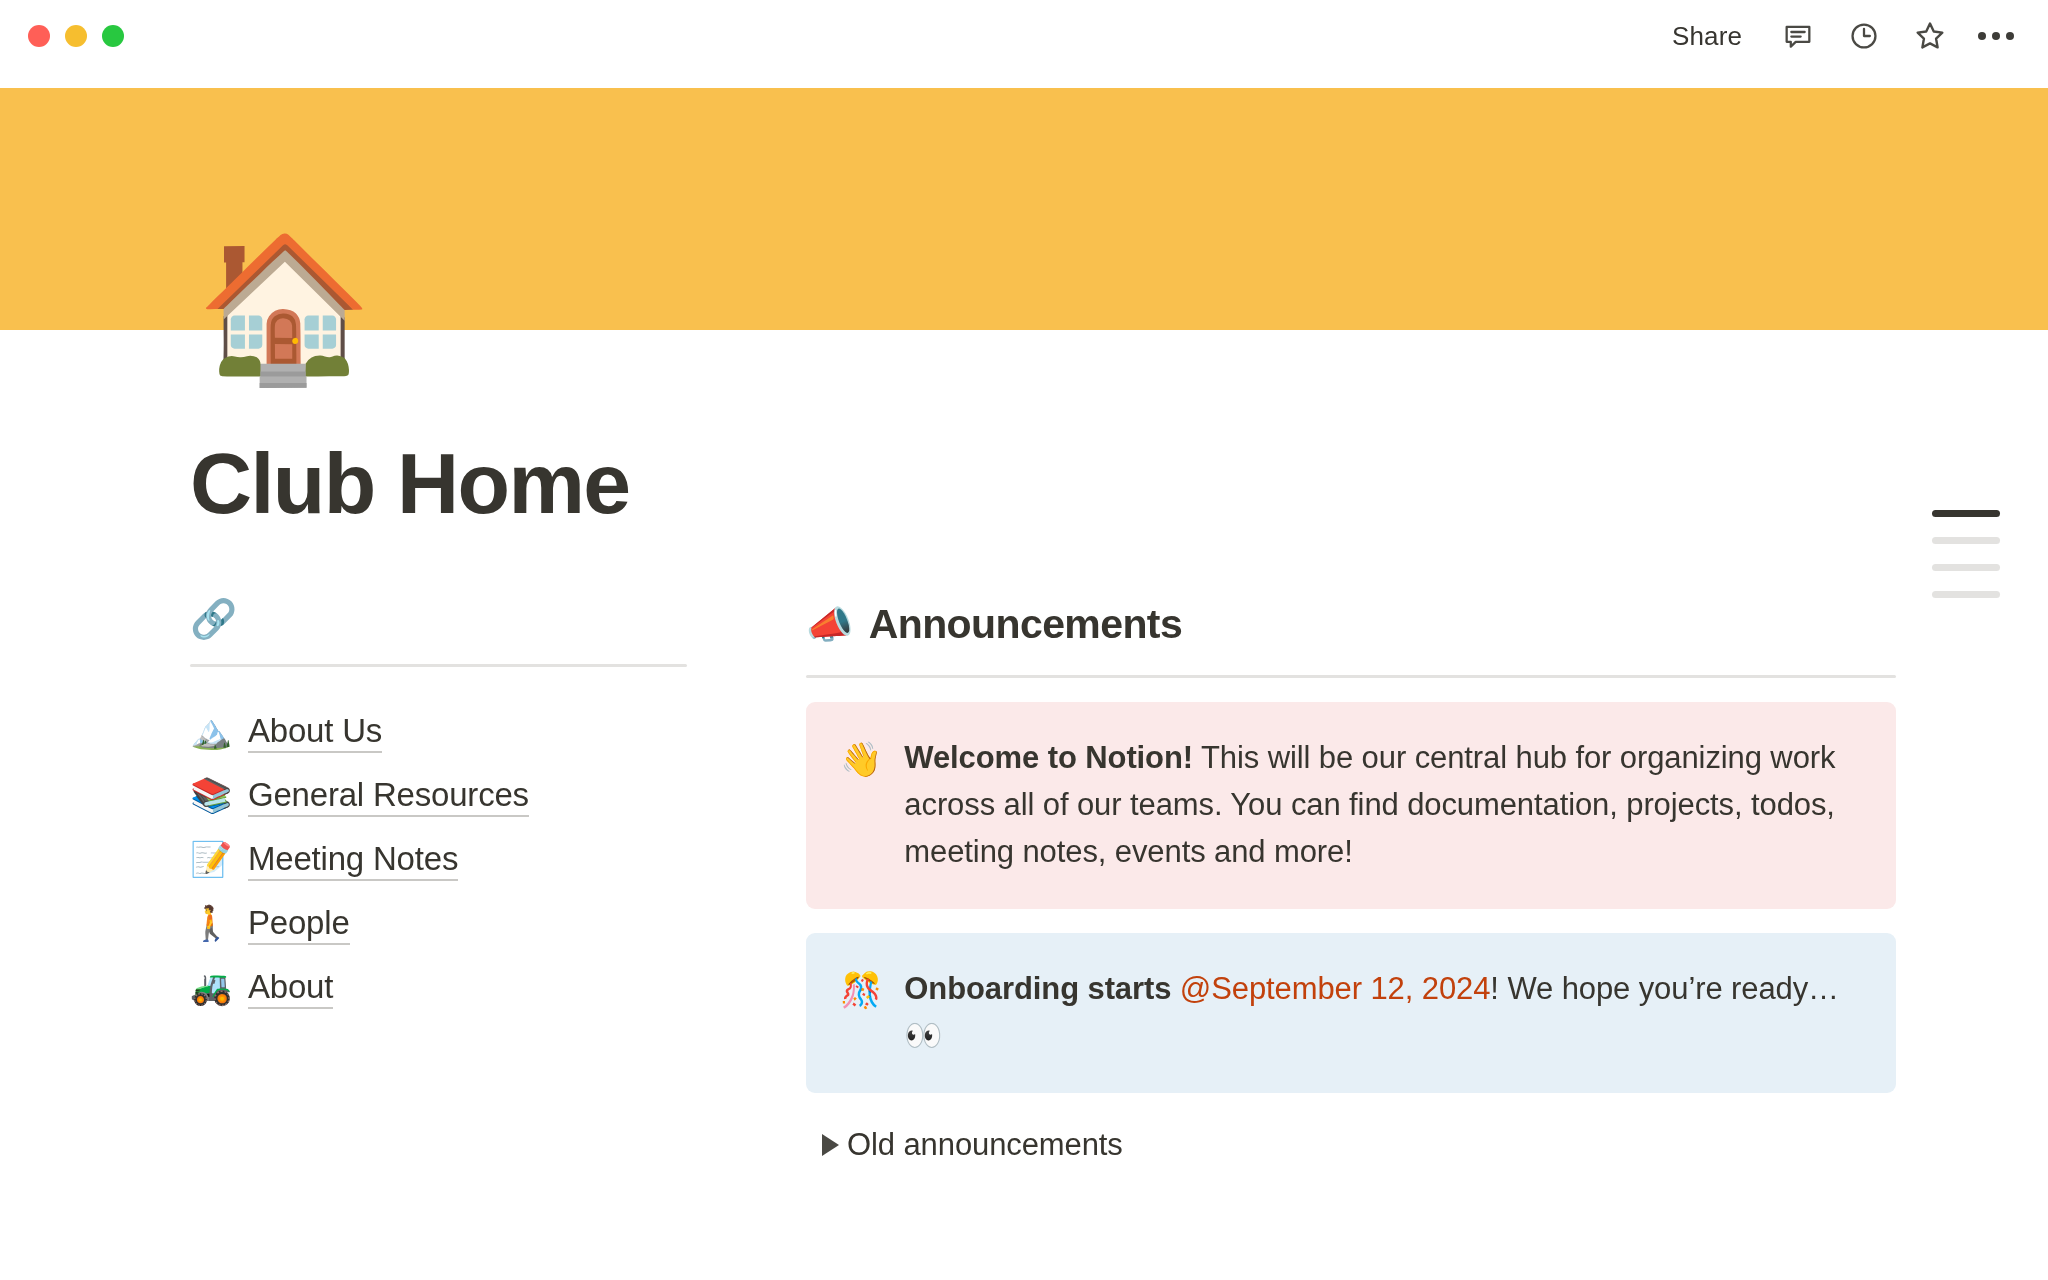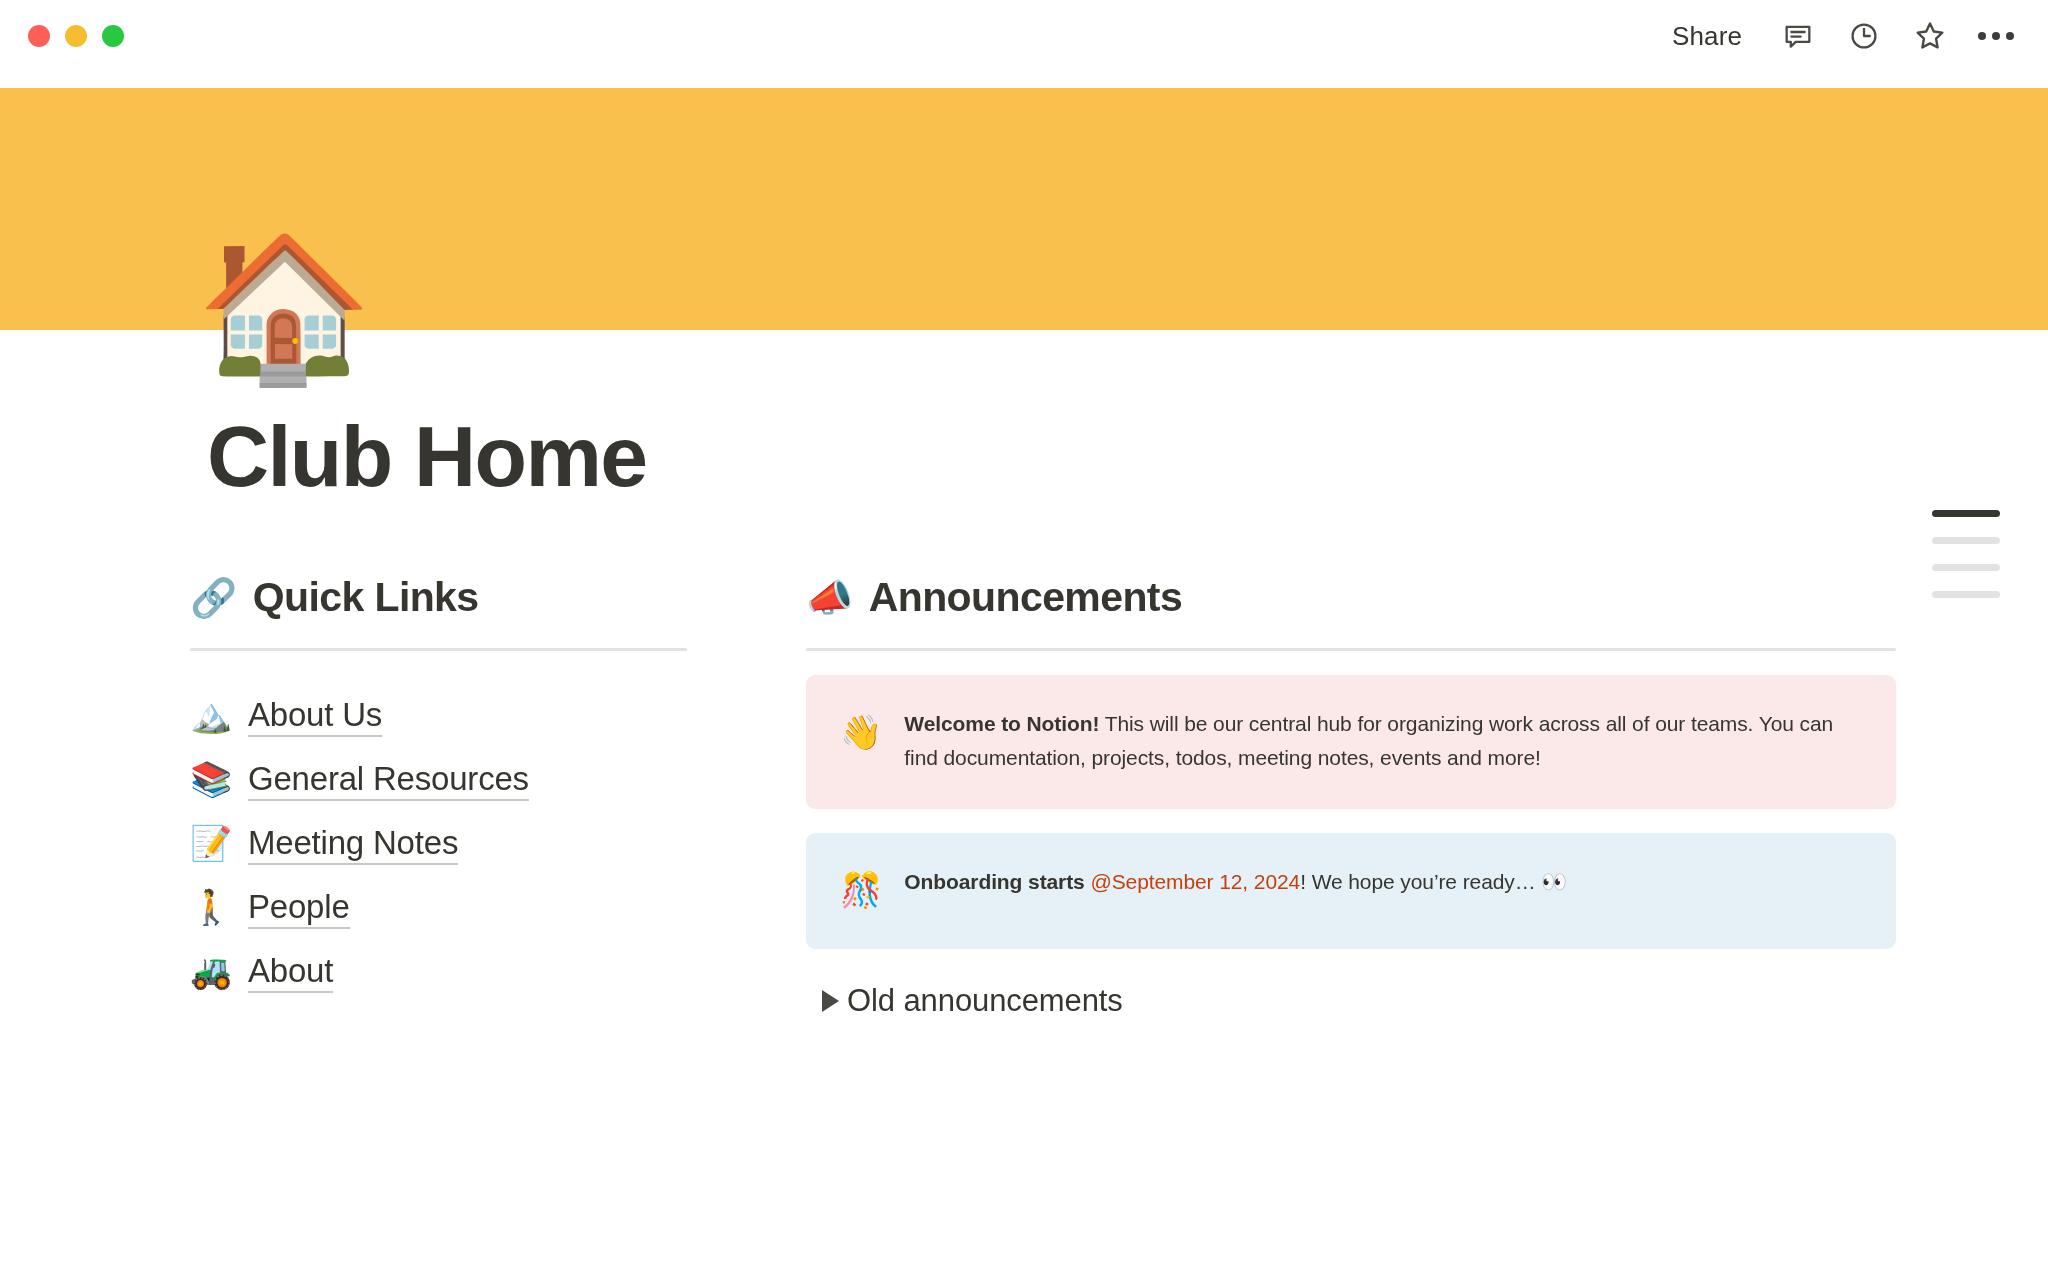--- a/index.html
+++ b/index.html
@@ -116,22 +116,22 @@
     width: 1666px;
     margin-left: 190px;
   }
 
   .page-title {
     font-size: 86px;
     font-weight: 700;
     letter-spacing: -1.6px;
     line-height: 1.05;
     color: #37352F;
-    margin: 17px;
-    padding-top: 64px;
+    margin: 0;
+    padding-top: 108px;
   }
 
   
   .columns {
     display: flex;
     margin-top: 72px;
     align-items: flex-start;
   }
   .col-left  { width: 580px; flex: none; }
   .col-gap   { width: 36px; flex: none; }
@@ -199,22 +199,22 @@
   }
   .callout.pink { background: #FBE9E9; }
   .callout.blue { background: #E6F0F7; }
   .callout-emoji {
     font-size: 34px;
     line-height: 50px;
     flex: none;
     user-select: none;
   }
   .callout-text {
-    font-size: 21px;
-    line-height: 34px;
+    font-size: 31px;
+    line-height: 47px;
     color: #37352F;
     letter-spacing: -.1px;
   }
   .callout-text b { font-weight: 700; }
   .mention-date {
     color: #c2410c;
   }
 
   
   .toggle-row {
@@ -307,21 +307,20 @@
 <div class="page">
   <div class="page-inner">
 
     <h1 class="page-title">Club Home</h1>
 
     <div class="columns">
 
       <div class="col-left">
         <div class="section-heading">
           <span class="heading-emoji">🔗</span>
-          <span>Quick Links</span>
         </div>
         <div class="section-rule"></div>
 
         <div class="links">
           <div class="link-row">
             <span class="link-emoji">🏔️</span>
             <span class="link-label">About Us</span>
           </div>
           <div class="link-row">
             <span class="link-emoji">📚</span>

